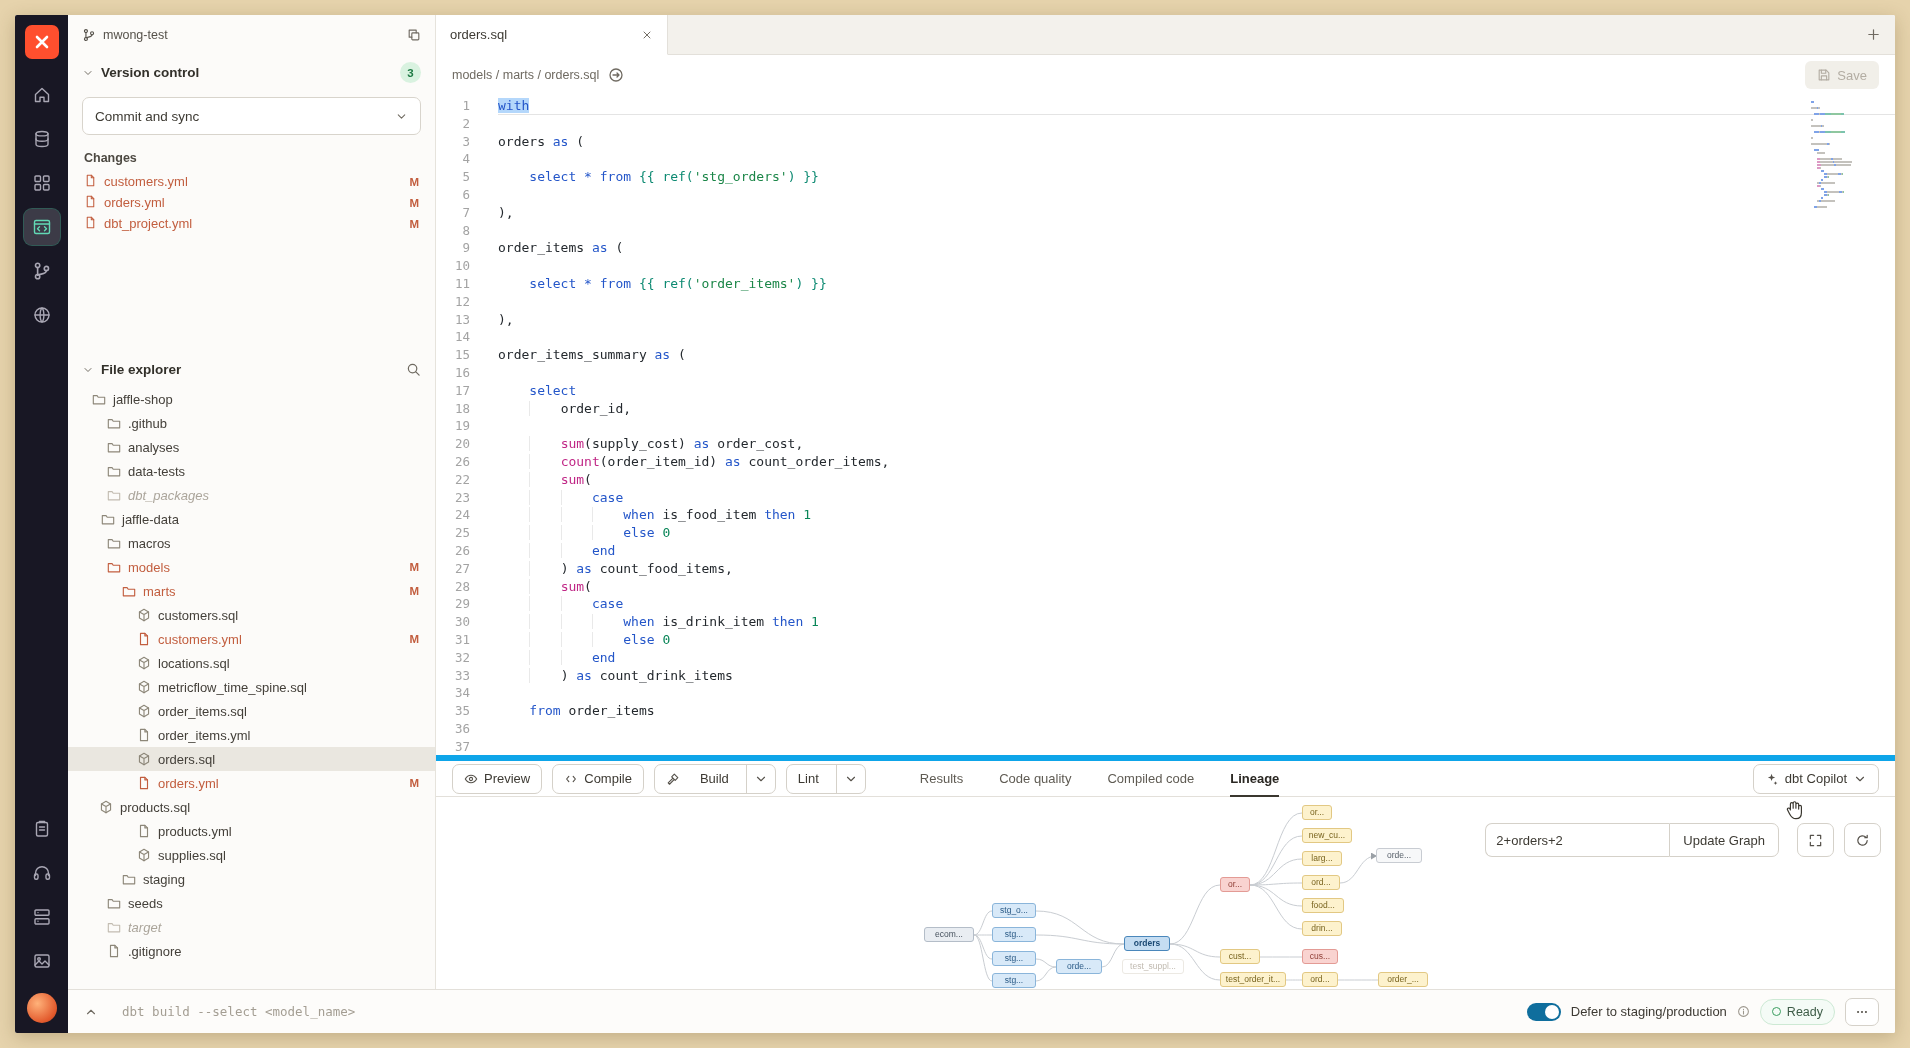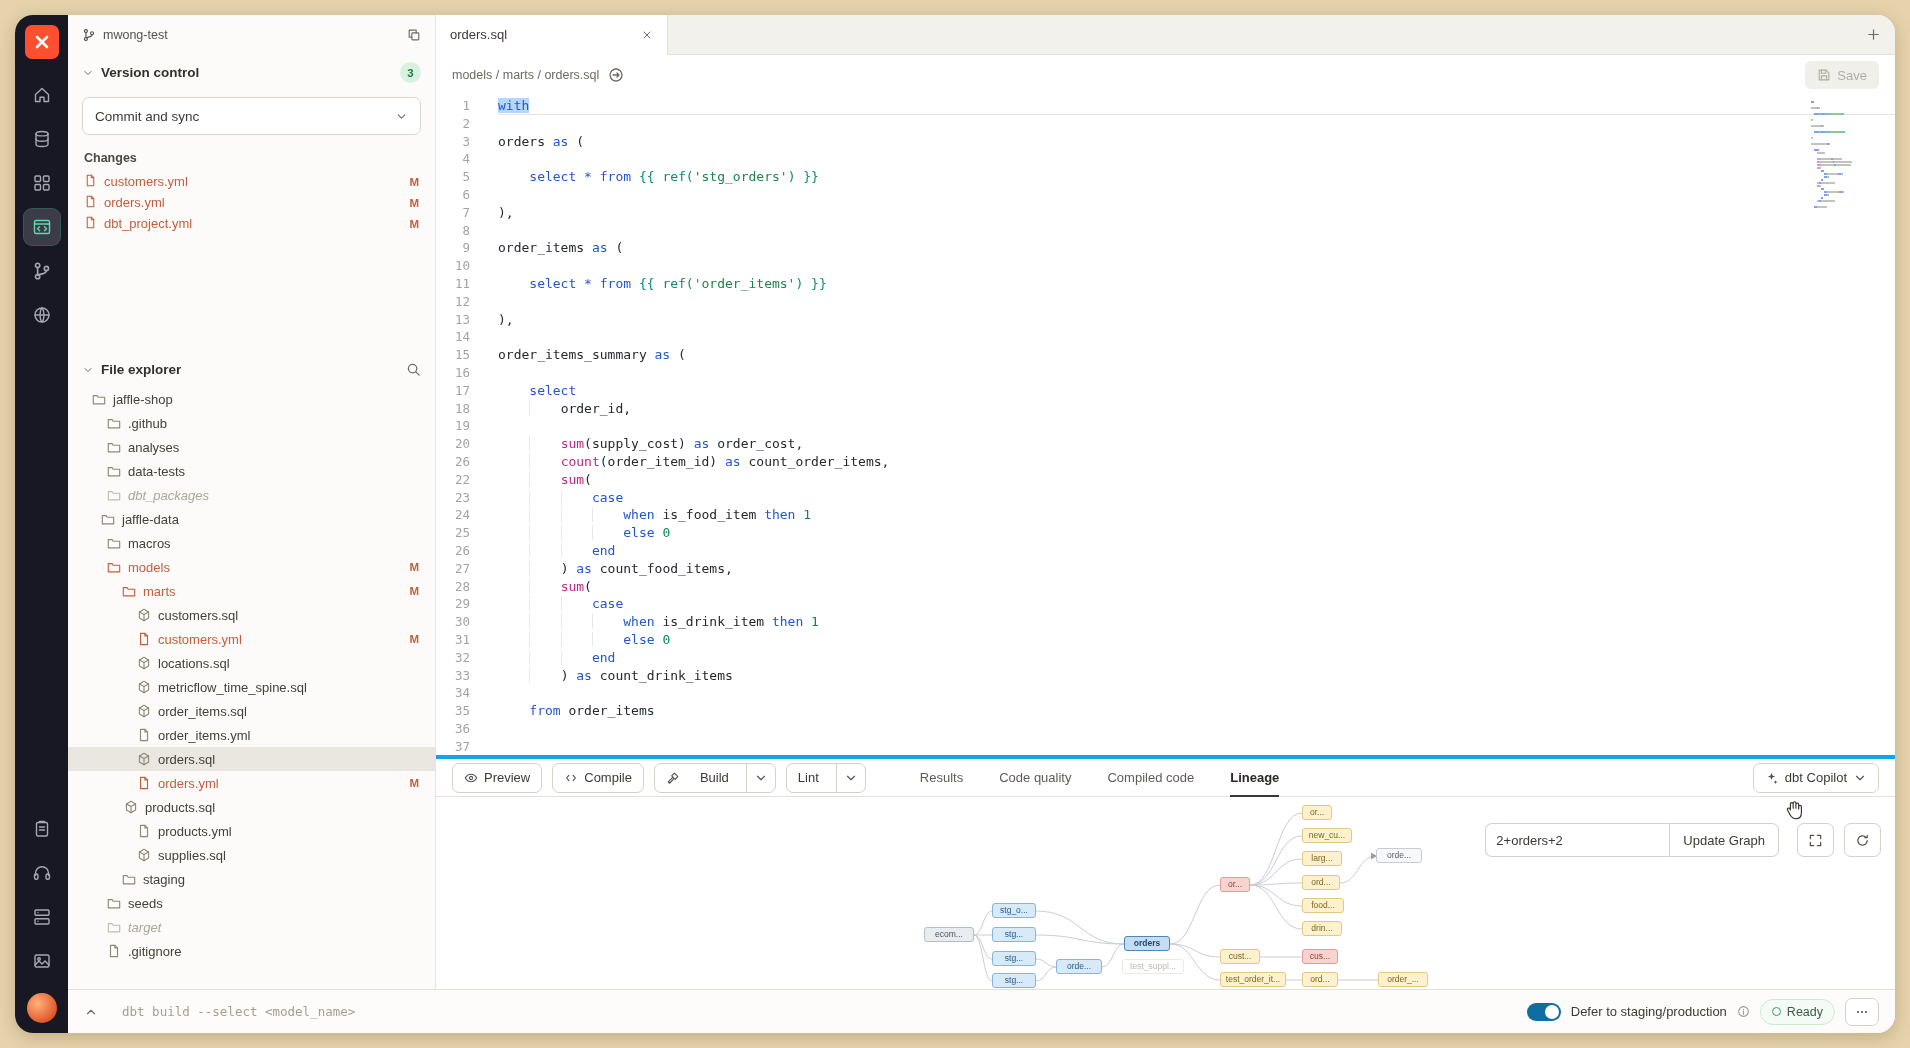--- a/index.html
+++ b/index.html
@@ -1,19 +1,19 @@
 <!DOCTYPE html>
 <html><head>
 <meta charset="utf-8">
 <style>
   * { box-sizing: border-box; margin: 0; padding: 0; }
   html,body { width:1910px; height:1048px; overflow:hidden; }
   body { background:#e6d3ac; font-family:"Liberation Sans", sans-serif; }
   .frame { width:100%; height:100%; padding:15px; }
-  .app { width:1880px; height:1018px; background:#fff; border-radius:18px; overflow:hidden;
+  .app { width:1880px; height:1018px; background:#fff; border-radius:2px; overflow:hidden;
          display:grid; grid-template-columns:53px 368px 1fr; grid-template-rows:974px 44px;
          box-shadow:0 4px 18px rgba(80,60,20,.25); }
 
   
   .rail { grid-row:1/3; background:#181724; display:flex; flex-direction:column; align-items:center; padding:10px 0; }
   .rail .logo { width:34px; height:34px; border-radius:7px; background:#ff4f2e; display:flex; align-items:center; justify-content:center; margin-bottom:18px; }
   .rail-item { width:36px; height:36px; border-radius:8px; display:flex; align-items:center; justify-content:center; color:#a9a7b4; margin-bottom:8px; }
   .rail-item svg { width:20px; height:20px; }
   .rail-item.active { background:#3c3b47; color:#62d9b5; box-shadow:0 0 0 1px rgba(98,217,181,.35); }
   .rail-spacer { flex:1; }
@@ -78,21 +78,21 @@
   .t-sel { background:#b4d7fb; }
   .t-w + .t-w { box-shadow:inset 1px 0 0 #e9e9e9; }
   .minimap { position:absolute; right:8px; top:6px; width:76px; }
   .mm-row { display:flex; height:2px; margin-bottom:1px; }
   .mm-t { height:2px; }
   .mm-k { background:#7fa3e8; } .mm-f { background:#dc9ac4; } .mm-j { background:#7cc3ae; }
   .mm-s { background:#8fc79f; } .mm-n { background:#8fc79f; } .mm-p { background:#c4c2bd; }
   .mm-w { background:transparent; }
 
   
-  .toolbar { height:42px; border-top:4px solid #0ea5e9; border-bottom:1px solid #e3e0da; display:flex; align-items:center; padding:0 16px; background:#fff; }
+  .toolbar { height:42px; border-top:6px solid #0ea5e9; border-bottom:1px solid #e3e0da; display:flex; align-items:center; padding:0 16px; background:#fff; }
   .tbtn { height:30px; display:flex; align-items:center; gap:6px; background:#fff; border:1px solid #d5d1c9; border-radius:7px;
           padding:0 11px; font-size:13px; color:#3d3a33; margin-right:10px; }
   .tbtn svg { width:14px; height:14px; color:#55514a; }
   .tbtn.split { padding:0; }
   .tbtn.split .seg { display:flex; align-items:center; gap:20px; padding:0 11px; height:100%; }
   .tbtn.split .chev { border-left:1px solid #d5d1c9; padding:0 7px; display:flex; align-items:center; height:100%; color:#55514a; }
   .tool-tabs { display:flex; gap:36px; margin-left:44px; height:100%; align-items:stretch; }
   .tt { display:flex; align-items:center; font-size:13px; color:#5f5b53; position:relative; }
   .tt.active { color:#2b2823; font-weight:700; }
   .tt.active::after { content:""; position:absolute; left:0; right:0; bottom:-1px; height:2px; background:#3a372f; }
@@ -449,21 +449,21 @@
             <div class="tree-row modified" style="padding-left: 69px;">
               <span class="ic">
                 <svg viewBox="0 0 16 16" width="100%" height="100%" fill="none" stroke="currentColor" stroke-width="1.3" stroke-linecap="round" stroke-linejoin="round">
                   <path d="M4 1.5h5l3 3v10H4z"></path>
                   <path d="M9 1.5v3h3"></path>
                 </svg>
               </span>
               <span class="nm">orders.yml</span>
               <span class="st">M</span>
             </div>
-            <div class="tree-row" style="padding-left: 56px;">
+            <div class="tree-row" style="padding-left: 31px;">
               <span class="ic">
                 <svg viewBox="0 0 16 16" width="100%" height="100%" fill="none" stroke="currentColor" stroke-width="1.3" stroke-linecap="round" stroke-linejoin="round">
                   <path d="M8 1.5l5.2 3v7L8 14.5l-5.2-3v-7z"></path>
                   <path d="M2.8 4.5L8 7.5l5.2-3M8 7.5v7"></path>
                 </svg>
               </span>
               <span class="nm">products.sql</span>
             </div>
             <div class="tree-row" style="padding-left: 69px;">
               <span class="ic">

